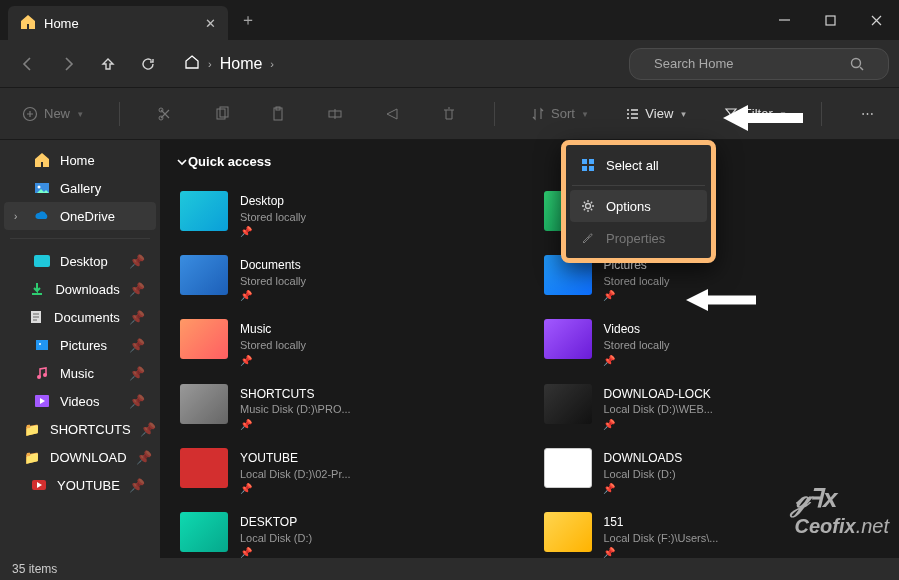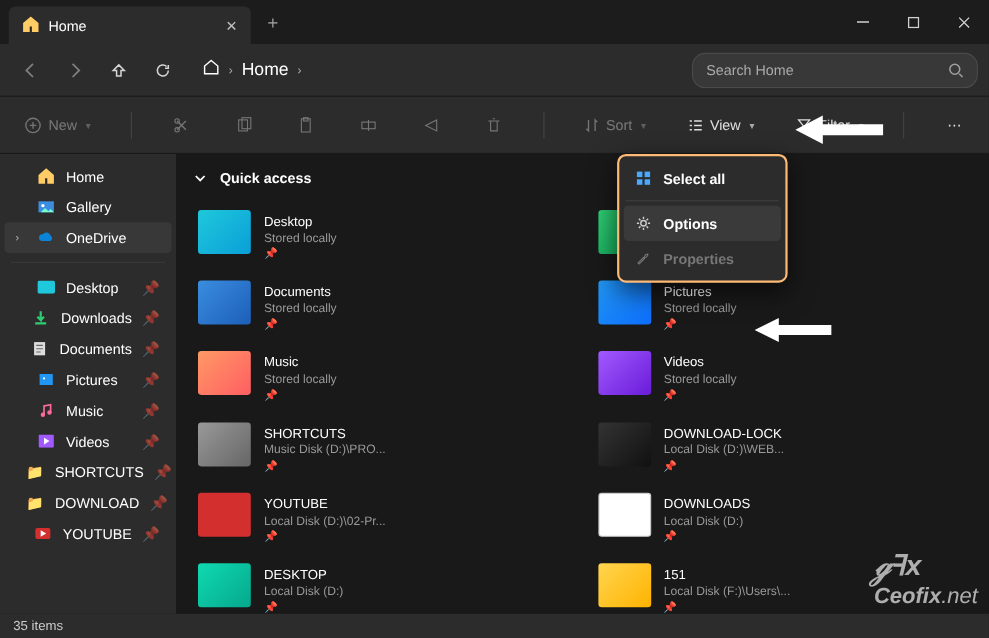--- a/index.html
+++ b/index.html
@@ -12,21 +12,21 @@
 .newtab { margin-left: 12px; opacity: 0.6; font-size: 16px; }
 .winctrl { margin-left: auto; display: flex; }
 .winctrl div { width: 46px; height: 40px; display: flex; align-items: center; justify-content: center; opacity: 0.8; }
 
 
 .navbar { height: 48px; background: #2c2c2c; display: flex; align-items: center; padding: 0 10px; gap: 4px; border-bottom: 1px solid #1a1a1a; }
 .navbtn { width: 36px; height: 36px; display: flex; align-items: center; justify-content: center; opacity: 0.8; border-radius: 4px; }
 .navbtn.disabled { opacity: 0.4; }
 .addrbar { display: flex; align-items: center; gap: 8px; padding: 0 10px; flex: 0 0 auto; margin-left: 4px; }
 .addrchev { opacity: 0.6; font-size: 11px; }
-.searchbox { margin-left: auto; background: #383838; border: 1px solid #4a4a4a; border-radius: 12px; height: 32px; width: 260px; display: flex; align-items: center; padding: 0 12px; font-size: 13px; color: #aaa; }
+.searchbox { margin-left: auto; background: #383838; border: 1px solid #4a4a4a; border-radius: 12px; height: 32px; width: 260px; display: flex; align-items: center; padding: 0 24px; font-size: 13px; color: #aaa; }
 .searchbox svg { margin-left: auto; opacity: 0.7; }
 
 
 .toolbar { height: 52px; background: #2c2c2c; display: flex; align-items: center; padding: 0 14px; gap: 22px; border-bottom: 1px solid #1a1a1a; position: relative; }
 .tbtn { height: 36px; display: flex; align-items: center; gap: 6px; padding: 0 8px; border-radius: 4px; font-size: 13px; opacity: 0.85; }
 .tbtn.disabled { opacity: 0.35; }
 .tbtn.icon-only { width: 36px; justify-content: center; padding: 0; }
 .divider { width: 1px; height: 24px; background: #444; margin: 0 6px; }
 .chev-dn { font-size: 9px; opacity: 0.7; margin-left: 2px; }
 
@@ -35,45 +35,45 @@
 .sidebar { width: 160px; background: #2c2c2c; padding: 6px 4px; overflow-y: auto; }
 .sbsep { height: 1px; background: #3a3a3a; margin: 8px 6px; }
 .sbitem { display: flex; align-items: center; gap: 10px; padding: 6px 10px; font-size: 13px; border-radius: 4px; position: relative; }
 .sbitem.sel { background: #383838; }
 .sbitem .expand { font-size: 10px; opacity: 0.6; width: 10px; }
 .sbitem .pin { margin-left: auto; opacity: 0.5; }
 .sbicon { width: 16px; height: 16px; display: flex; align-items: center; justify-content: center; flex-shrink: 0; }
 
 
 .content { flex: 1; padding: 14px 16px; overflow-y: auto; position: relative; }
-.section-hdr { display: flex; align-items: center; gap: 12px; font-size: 13px; font-weight: 600; margin-bottom: 18px; }
+.section-hdr { display: flex; align-items: center; gap: 0; font-size: 13px; font-weight: 600; margin-bottom: 18px; }
 .grid { display: grid; grid-template-columns: 1fr 1fr; gap: 8px 20px; }
 .item { display: flex; align-items: flex-start; gap: 12px; padding: 4px; }
 .folder-ico { width: 48px; height: 40px; flex-shrink: 0; border-radius: 3px; display: flex; align-items: center; justify-content: center; position: relative; }
 .item-txt { font-size: 12px; line-height: 1.4; padding-top: 2px; }
 .item-name { color: #fff; }
 .item-sub { color: #999; font-size: 11px; }
 .item-pin { color: #777; font-size: 10px; }
 
 
-.ctxmenu { position: absolute; left: 561px; top: 140px; width: 155px; background: #2c2c2c; border: 2px solid #fdba74; border-radius: 8px; padding: 4px; box-shadow: 0 8px 24px rgba(0,0,0,0.6); z-index: 100; font-weight: bold; }
+.ctxmenu { position: absolute; left: 561px; top: 140px; width: 155px; background: #2c2c2c; border: 5px solid #fdba74; border-radius: 8px; padding: 4px; box-shadow: 0 8px 24px rgba(0,0,0,0.6); z-index: 100; }
 .ctxitem { display: flex; align-items: center; gap: 10px; padding: 8px 10px; font-size: 13px; border-radius: 4px; }
 .ctxitem.hover { background: #3a3a3a; }
 .ctxitem.disabled { color: #777; }
 .ctxsep { height: 1px; background: #404040; margin: 4px 2px; }
 
 
 .status { height: 22px; background: #2c2c2c; display: flex; align-items: center; padding: 0 12px; font-size: 12px; color: #ccc; position: absolute; bottom: 0; left: 0; right: 0; }
 
 
 .arrow1 { position: absolute; left: 723px; top: 103px; z-index: 50; }
 .arrow2 { position: absolute; left: 686px; top: 287px; z-index: 200; }
 
 
-.watermark { position: absolute; right: 10px; bottom: 26px; font-size: 20px; font-style: italic; font-weight: bold; color: rgba(255,255,255,0.65); z-index: 90; font-family: Georgia, serif; }
+.watermark { position: absolute; right: 10px; bottom: 42px; font-size: 20px; font-style: italic; font-weight: bold; color: rgba(255,255,255,0.65); z-index: 90; font-family: Georgia, serif; }
 .watermark .gfx { font-size: 26px; }
 
 
 .f-teal { background: linear-gradient(135deg,#1fc8db,#0a9fd8); }
 .f-blue { background: linear-gradient(135deg,#3a8de0,#1c5fb8); }
 .f-orange { background: linear-gradient(135deg,#ff9966,#ff5e62); }
 .f-green { background: linear-gradient(135deg,#2ecc71,#0e9d58); }
 .f-blue2 { background: linear-gradient(135deg,#2196f3,#0d6efd); }
 .f-purple { background: linear-gradient(135deg,#a259ff,#6a1cd8); }
 .f-gray { background: linear-gradient(135deg,#999,#666); }

